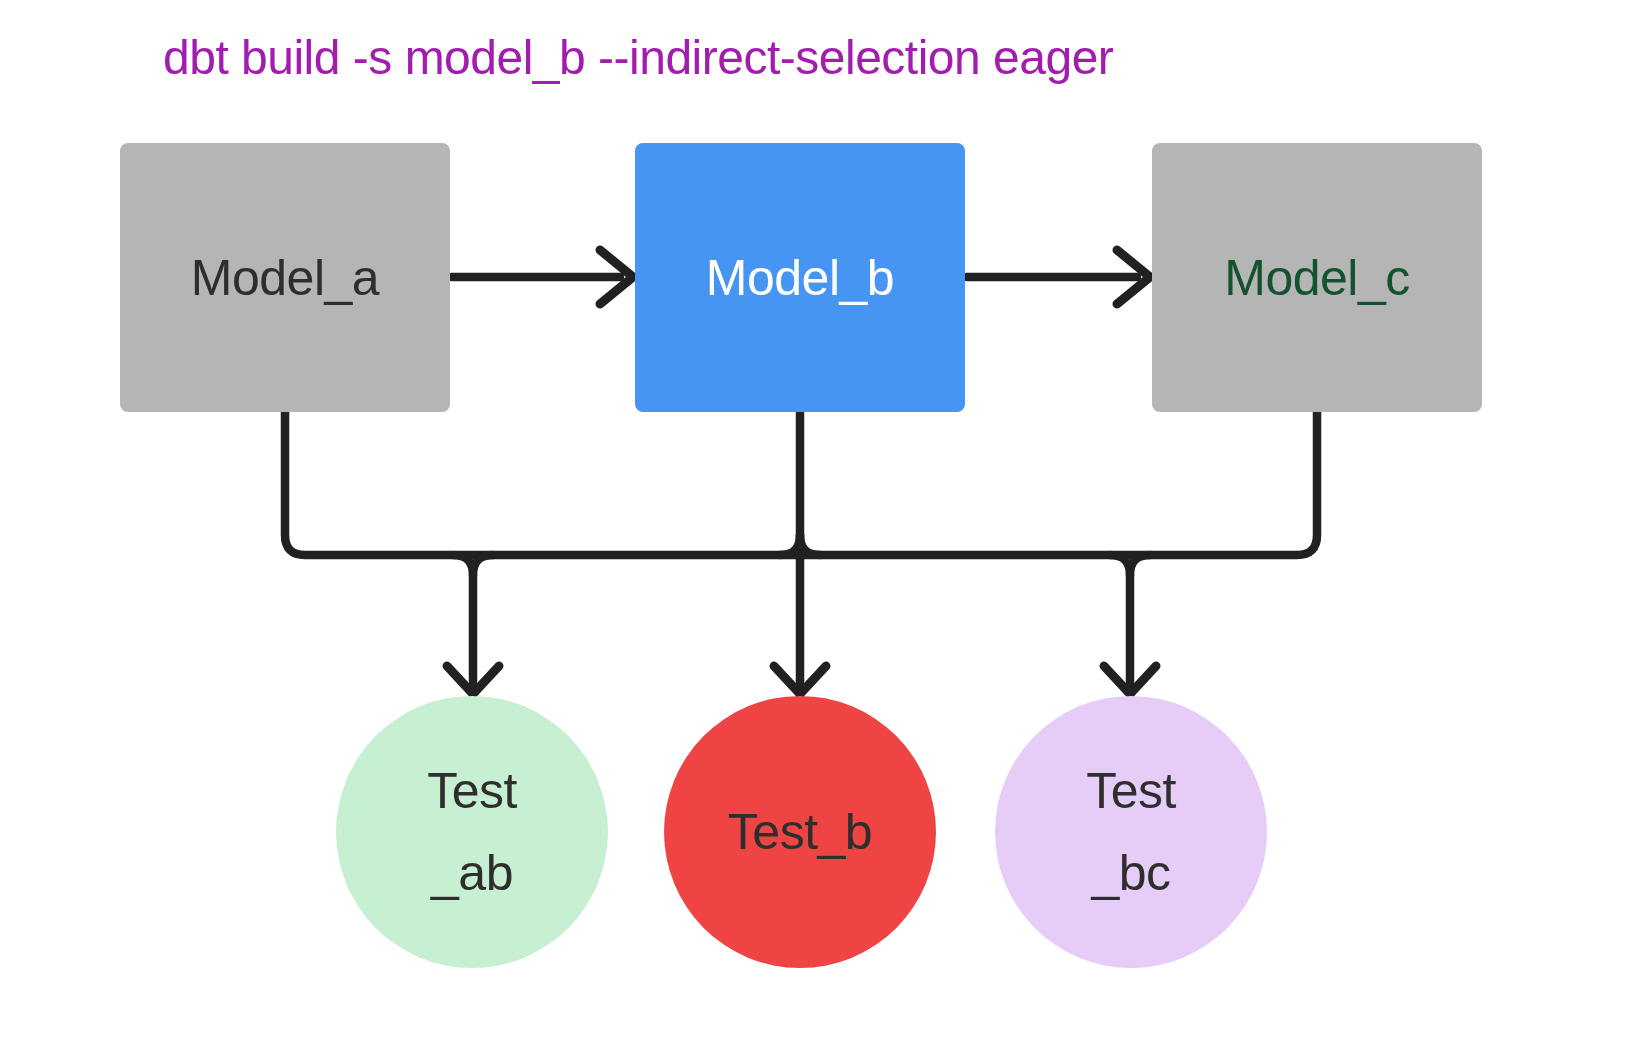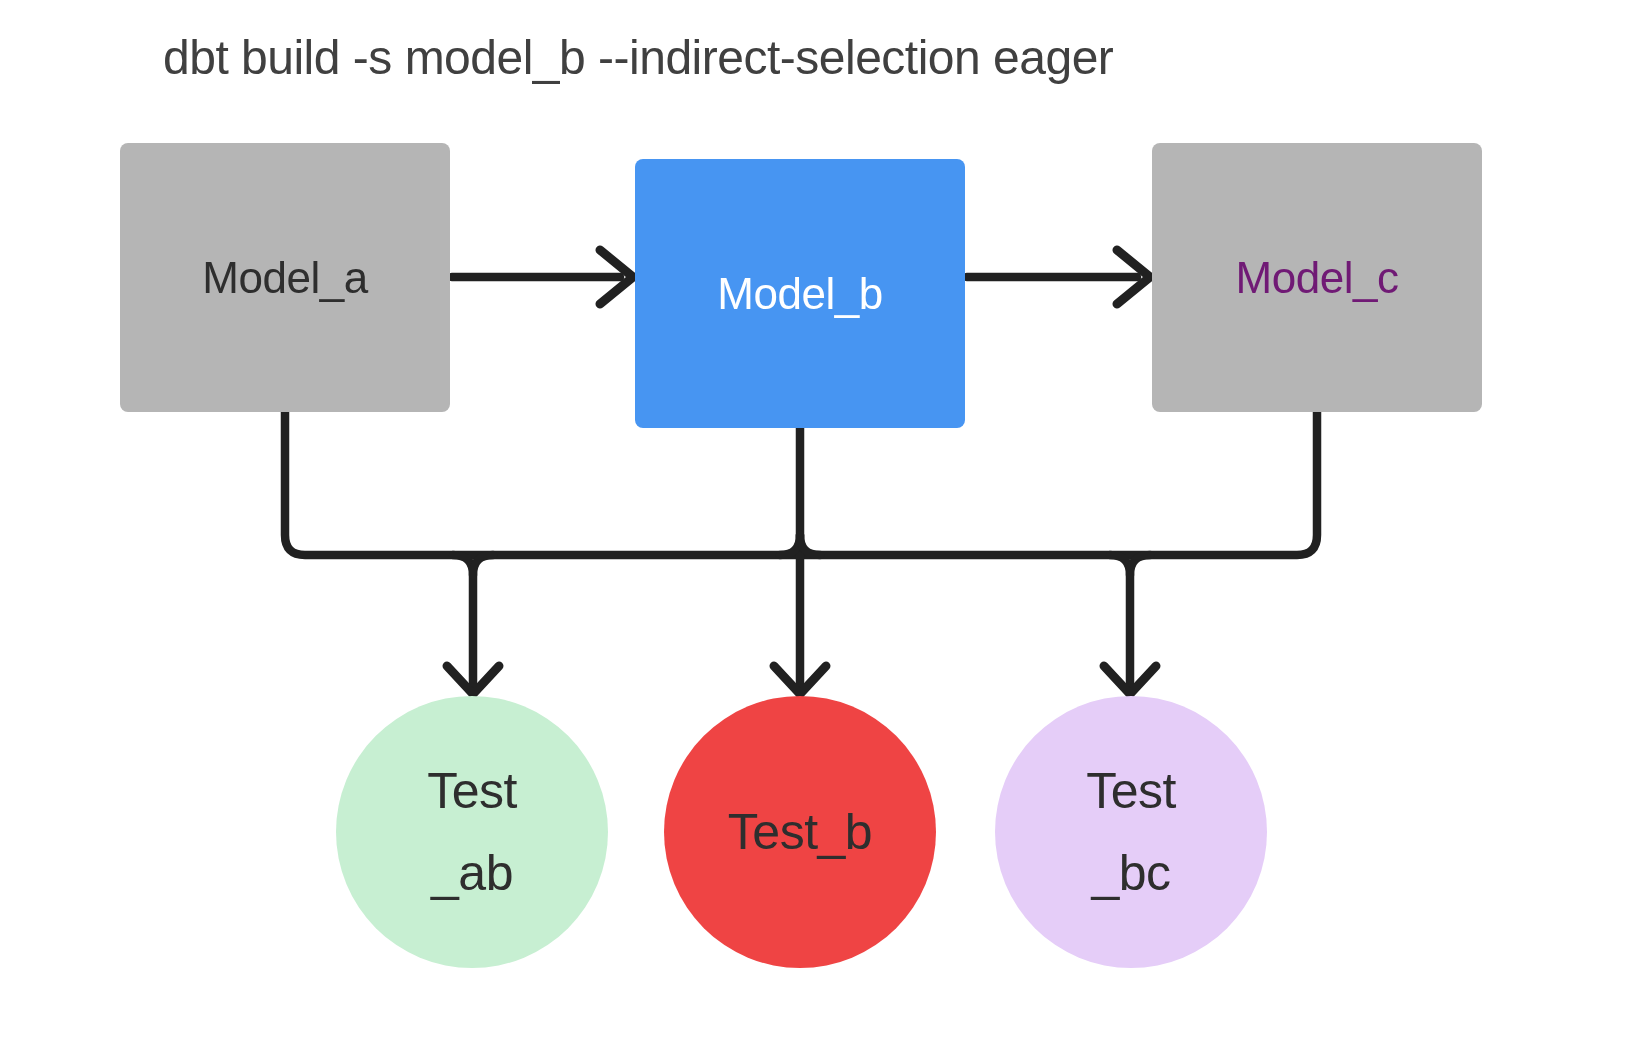--- a/index.html
+++ b/index.html
@@ -13,21 +13,21 @@
     position: relative;
     overflow: hidden;
     font-family: "Liberation Sans", sans-serif;
   }
   .title {
     position: absolute;
     left: 163px;
     top: 30px;
     font-size: 48px;
     font-weight: 500;
-    color: #404040;
+    color: #a21caf;
     letter-spacing: -0.5px;
     white-space: nowrap;
   }
   .edges-layer {
     position: absolute;
     left: 0;
     top: 0;
     width: 1630px;
     height: 1060px;
     pointer-events: none;
@@ -50,26 +50,26 @@
     position: absolute;
     top: 143px;
     width: 330px;
     height: 269px;
     border-radius: 8px;
     display: flex;
     align-items: center;
     justify-content: center;
   }
   .model-label {
-    font-size: 44px;
+    font-size: 50px;
     font-weight: 500;
     letter-spacing: -0.5px;
   }
   #model-a { left: 120px; background: #b5b5b5; }
-  #model-b { left: 635px; background: #4795f2; margin-top: 16px; }
+  #model-b { left: 635px; background: #4795f2; }
   #model-c { left: 1152px; background: #b5b5b5; }
 
   .test {
     position: absolute;
     top: 696px;
     width: 272px;
     height: 272px;
     border-radius: 50%;
     display: flex;
     flex-direction: column;
@@ -121,21 +121,21 @@
 
 <div class="model" id="model-a" style="background-color: rgb(181, 181, 181);">
   <span class="model-label" style="color: rgb(46, 46, 46);">Model_a</span>
 </div>
 
 <div class="model" id="model-b" style="background-color: rgb(71, 149, 242);">
   <span class="model-label" style="color: rgb(255, 255, 255);">Model_b</span>
 </div>
 
 <div class="model" id="model-c" style="background-color: rgb(181, 181, 181);">
-  <span class="model-label" style="color: #701a75;">Model_c</span>
+  <span class="model-label" style="color: #14532d;">Model_c</span>
 </div>
 
 <div class="test" id="test-ab" style="background-color: rgb(199, 239, 210);">
   <span class="test-line">Test</span>
   <span class="test-line">_ab</span>
 </div>
 
 <div class="test" id="test-b" style="background-color: #ef4444;">
   <span class="test-line">Test_b</span>
   <span class="test-line"></span>

